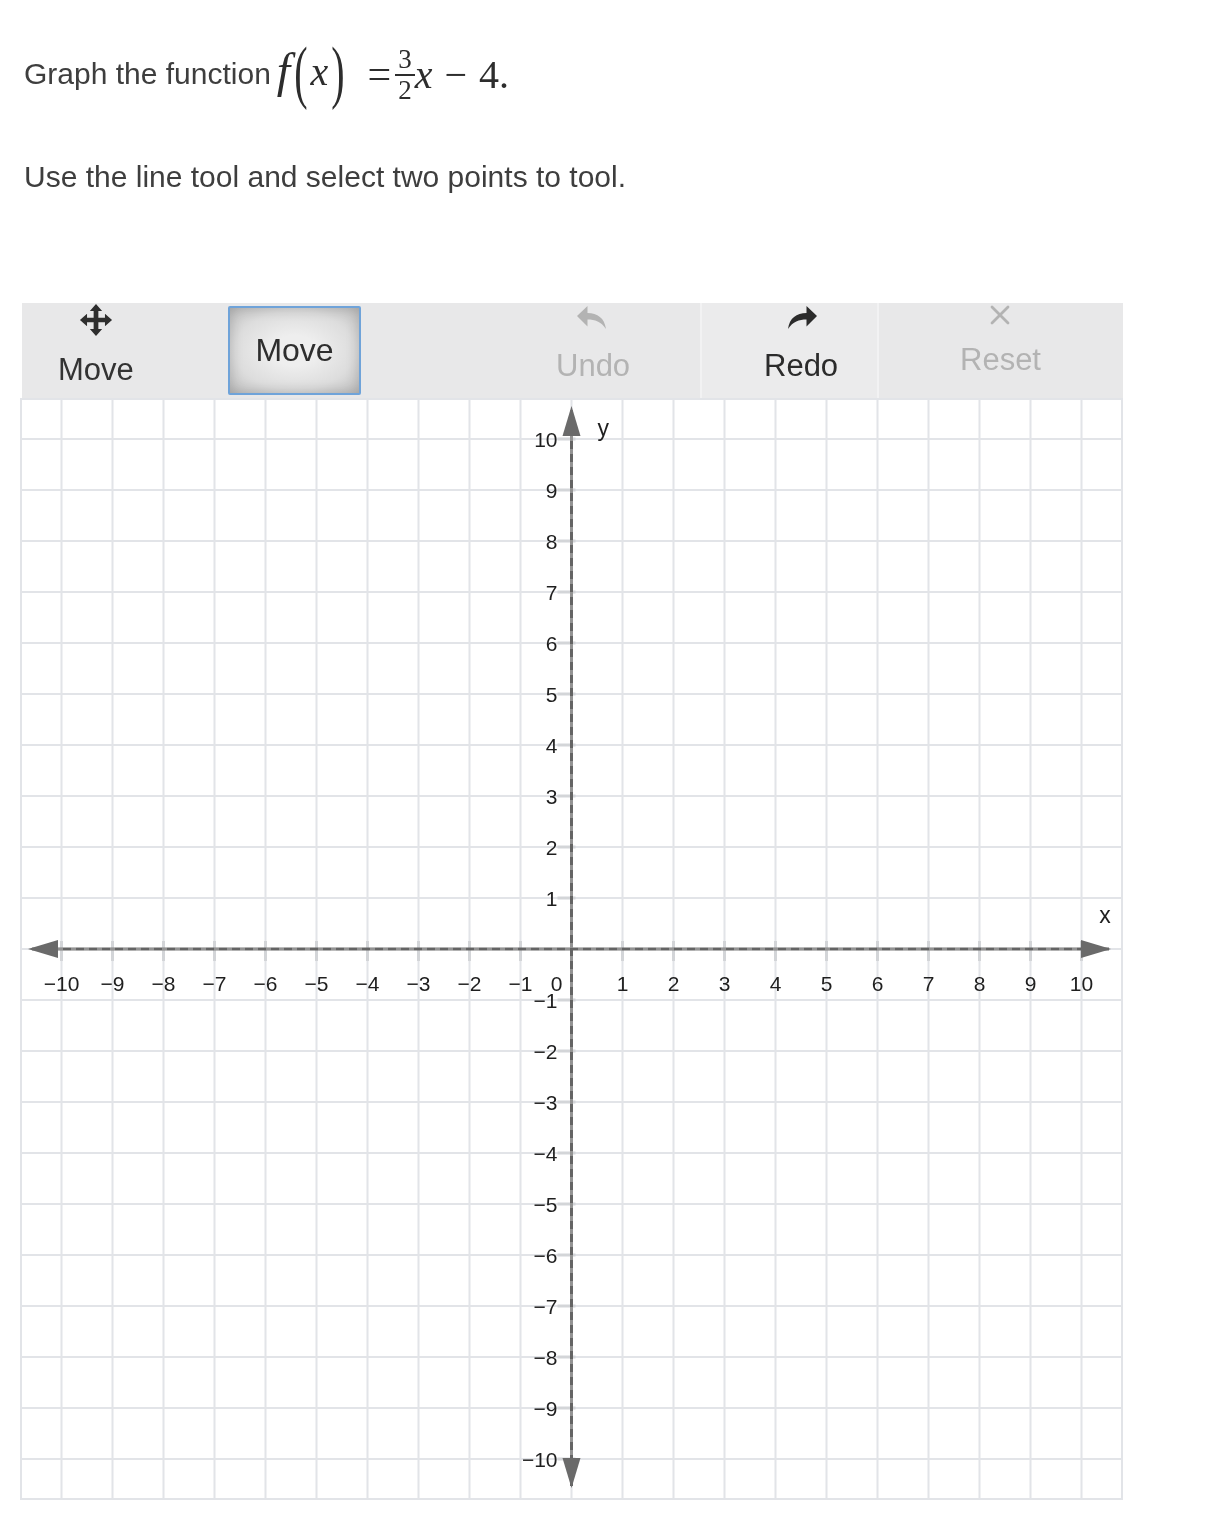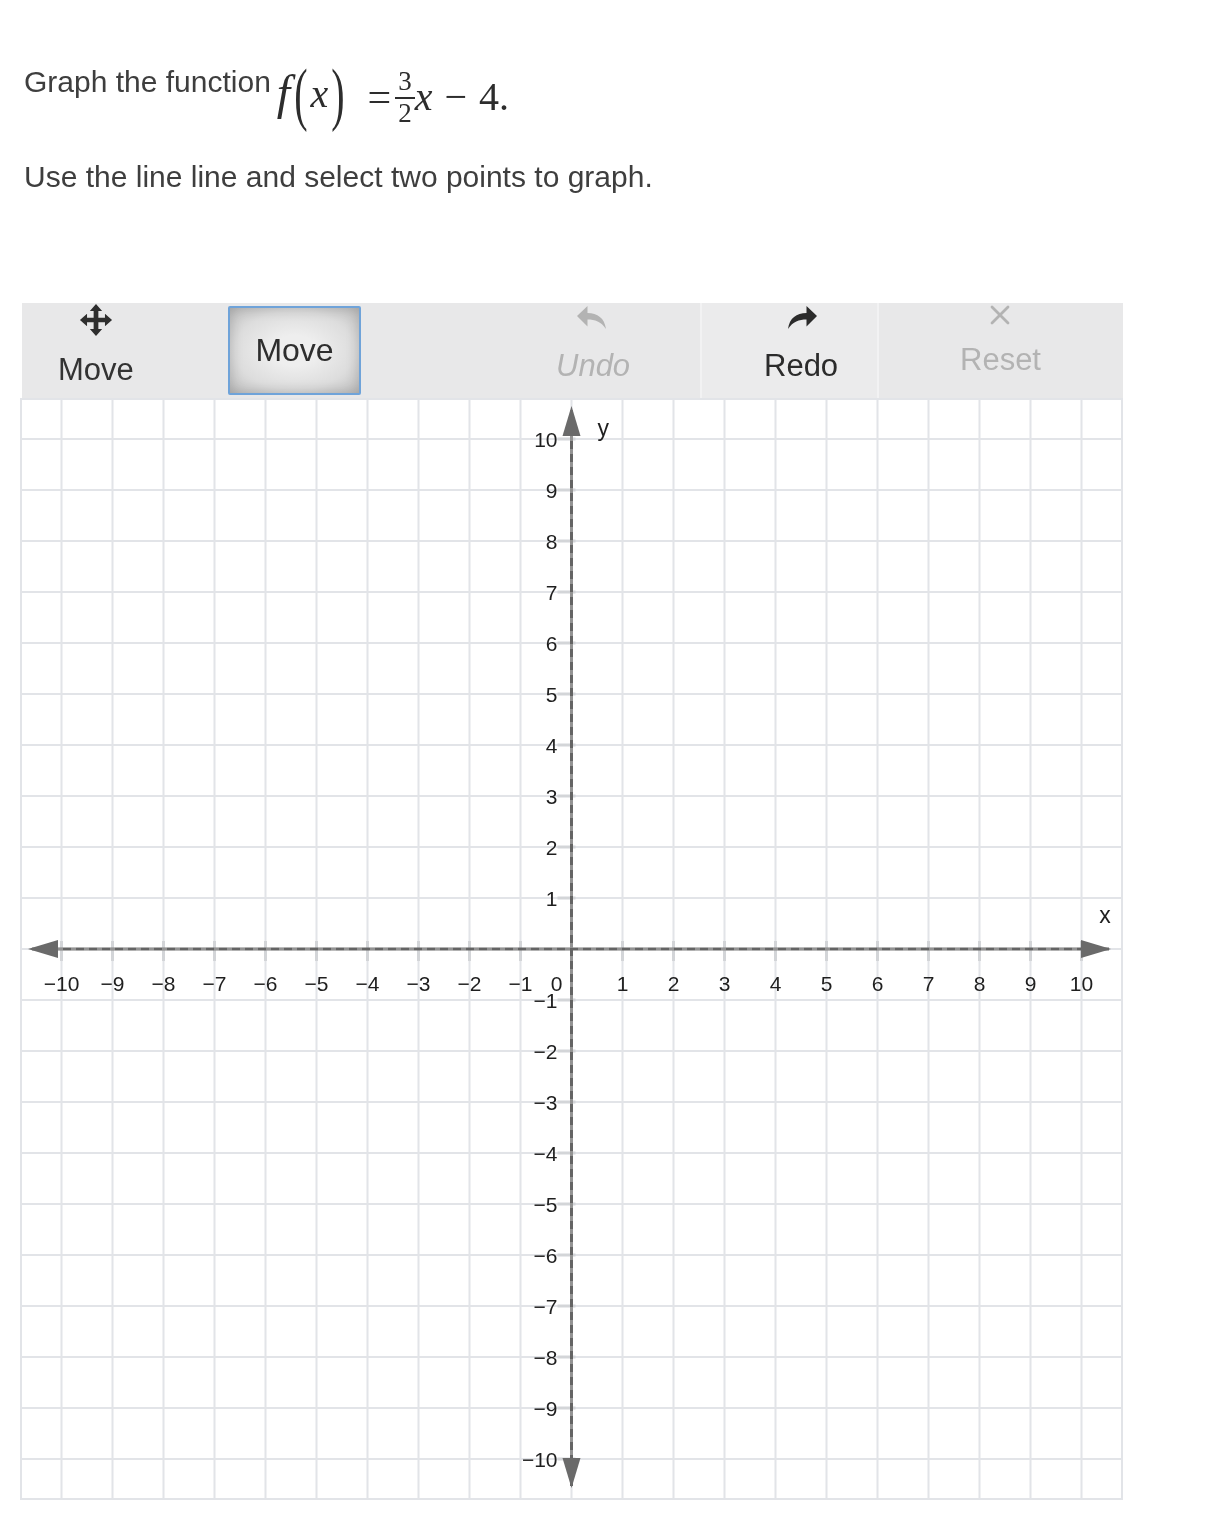--- a/index.html
+++ b/index.html
@@ -5,21 +5,21 @@
   * { margin:0; padding:0; box-sizing:border-box; }
   html,body { background:#ffffff; }
   .page {
     position:relative; width:1222px; height:1534px; background:#ffffff;
     font-family:"Liberation Sans", sans-serif; overflow:hidden;
   }
 
   
   .title-row {
     position:absolute; left:24px; top:30px; height:88px;
-    display:flex; align-items:flex-start; color:#3a3a3a;margin-top:35px;
+    display:flex; align-items:center; color:#3a3a3a;
   }
   .prompt-prefix { font-size:30px; color:#3e3e3e; }
   .math { display:flex; align-items:center; color:#2d2d2d; font-family:"Liberation Serif", serif; }
   .mi { font-family:"Liberation Serif", serif; font-style:italic; }
   .math .func { font-size:48px; margin:0 1px 8px 6px; }
   .paren { font-size:40px; display:inline-block; transform:scaleY(1.75); font-weight:300; margin:0 3px; position:relative; top:-3px; }
   .arg { font-size:40px; position:relative; top:-3px; }
   .eq { font-size:42px; margin:0 4px 0 20px; }
   .frac { display:inline-flex; flex-direction:column; align-items:center; font-size:27px; line-height:1.08; position:relative; top:1px; }
   .frac .den { border-top:2px solid #2d2d2d; }
@@ -42,21 +42,21 @@
   }
   .toolbar .divider { position:absolute; top:0; bottom:0; width:2px; background:#f2f2f3; }
   .tool {
     position:absolute; top:0; height:100%; display:flex; align-items:center; gap:15px;
     font-size:31px; cursor:pointer; background:none; border:none;
     font-family:"Liberation Sans", sans-serif;
     flex-direction:column;
   }
   .tool .ticon { display:flex; align-items:center; }
   #tool-move  { left:36px;  color:#333333; }
-  #tool-undo  { left:534px; color:#b3b3b3;font-style:italic; }
+  #tool-undo  { left:534px; color:#b3b3b3; }
   #tool-redo  { left:742px; color:#2b2b2b; }
   #tool-reset { left:938px; color:#b3b3b3; }
 
   .btn-line {
     position:absolute; left:206px; top:3px; width:133px; height:89px;
     border:2px solid #6fa3d9; border-radius:2px;
     background:radial-gradient(ellipse at center, #eeeeee 25%, #dddddd 65%, #c0c0c0 100%);
     box-shadow:inset 0 0 14px rgba(0,0,0,0.18);
     display:flex; align-items:center; justify-content:center;
     font-size:32px; color:#2e2e2e; cursor:pointer;
@@ -87,21 +87,21 @@
       <span class="frac">
         <span class="num">3</span>
         <span class="den">2</span>
       </span>
       <span class="mi mvar">x</span>
       <span class="minus">−</span>
       <span class="const">4.</span>
     </span>
   </div>
 
-  <div class="instruction">Use the line line and select two points to graph.</div>
+  <div class="instruction">Use the line tool and select two points to tool.</div>
 
   <div class="toolbar">
     <div class="cell-redo"></div>
     <div class="divider" style="left:678px"></div>
     <div class="divider" style="left:855px"></div>
 
     <button class="tool" id="tool-move">
       <span class="ticon">
         <svg width="34" height="34" viewBox="0 0 36 36">
           <path fill="#2e2e2e" d="M18 1 L24.5 8.5 H20.5 V15.5 H27.5 V11.5 L35 18 L27.5 24.5 V20.5 H20.5 V27.5 H24.5 L18 35 L11.5 27.5 H15.5 V20.5 H8.5 V24.5 L1 18 L8.5 11.5 V15.5 H15.5 V8.5 H11.5 Z"></path>

